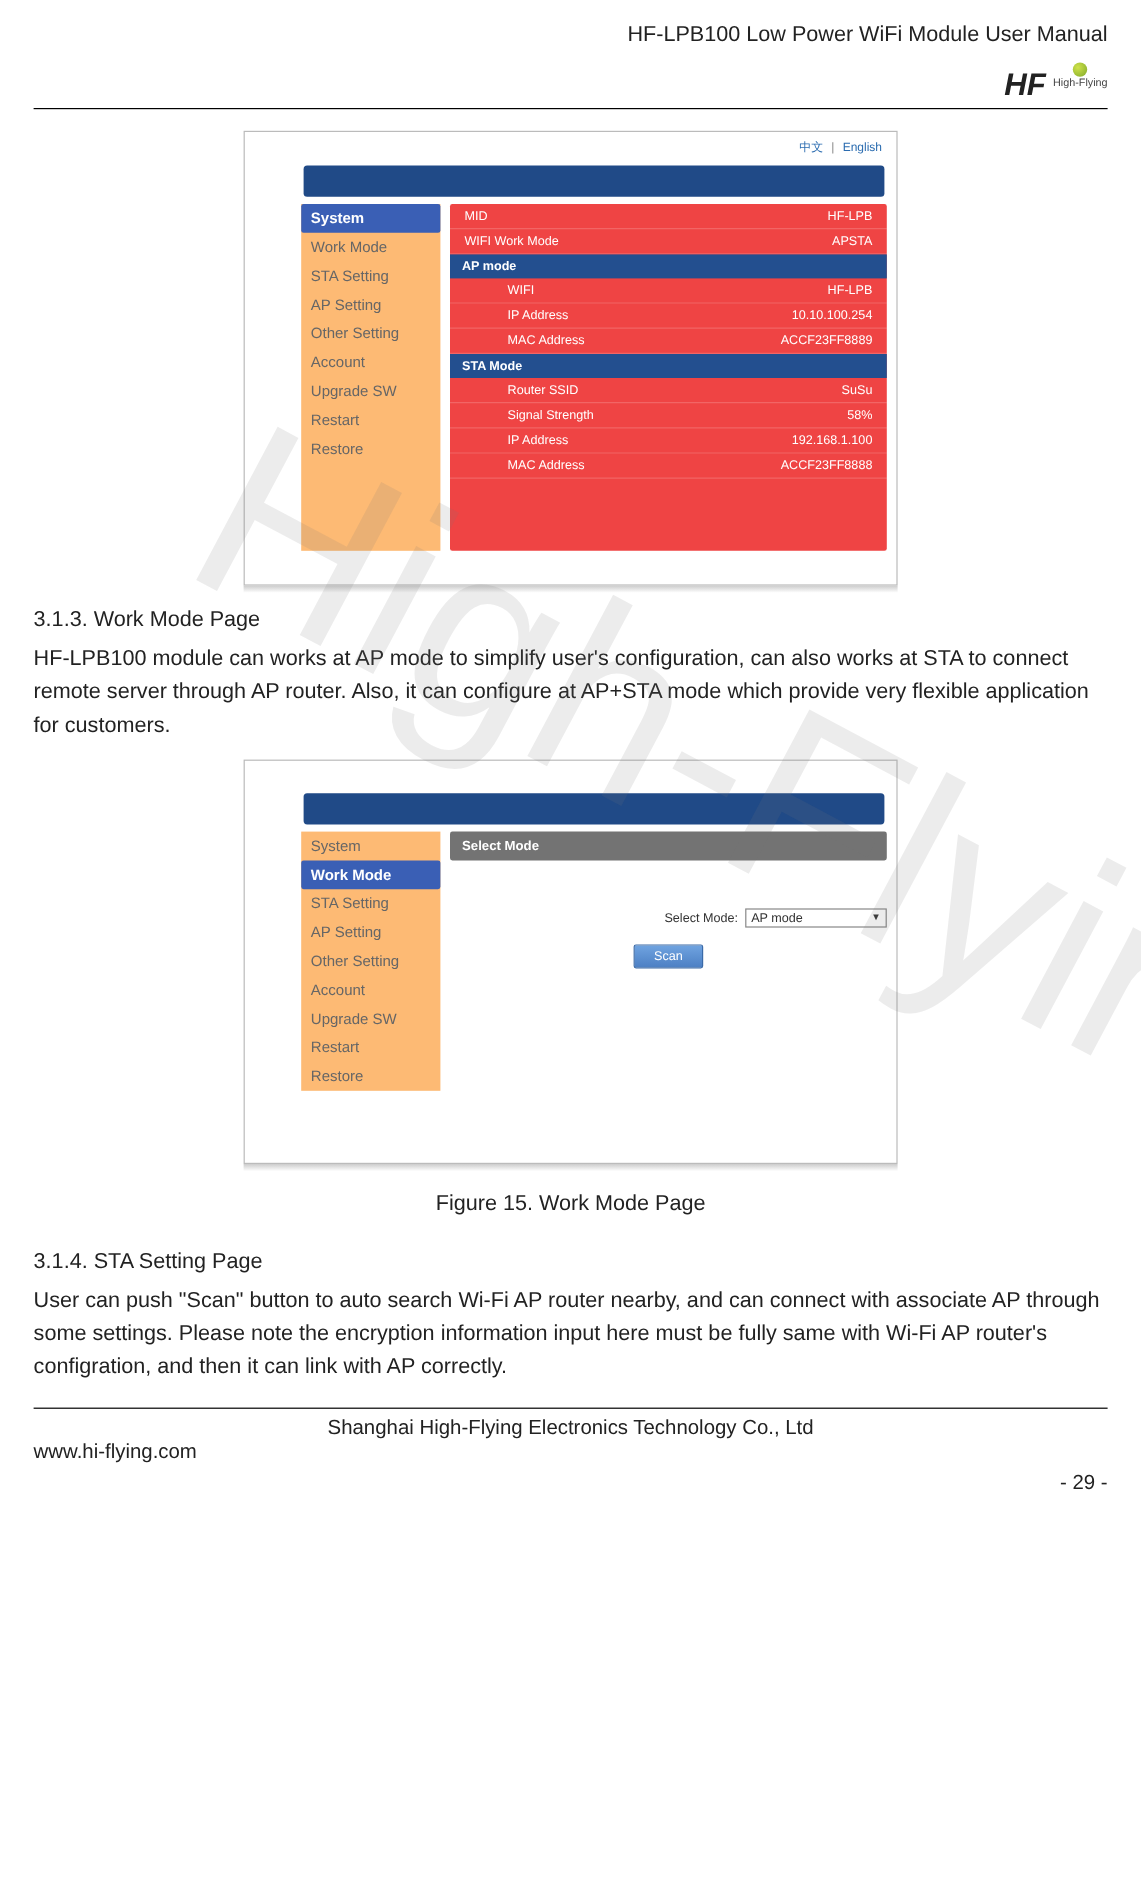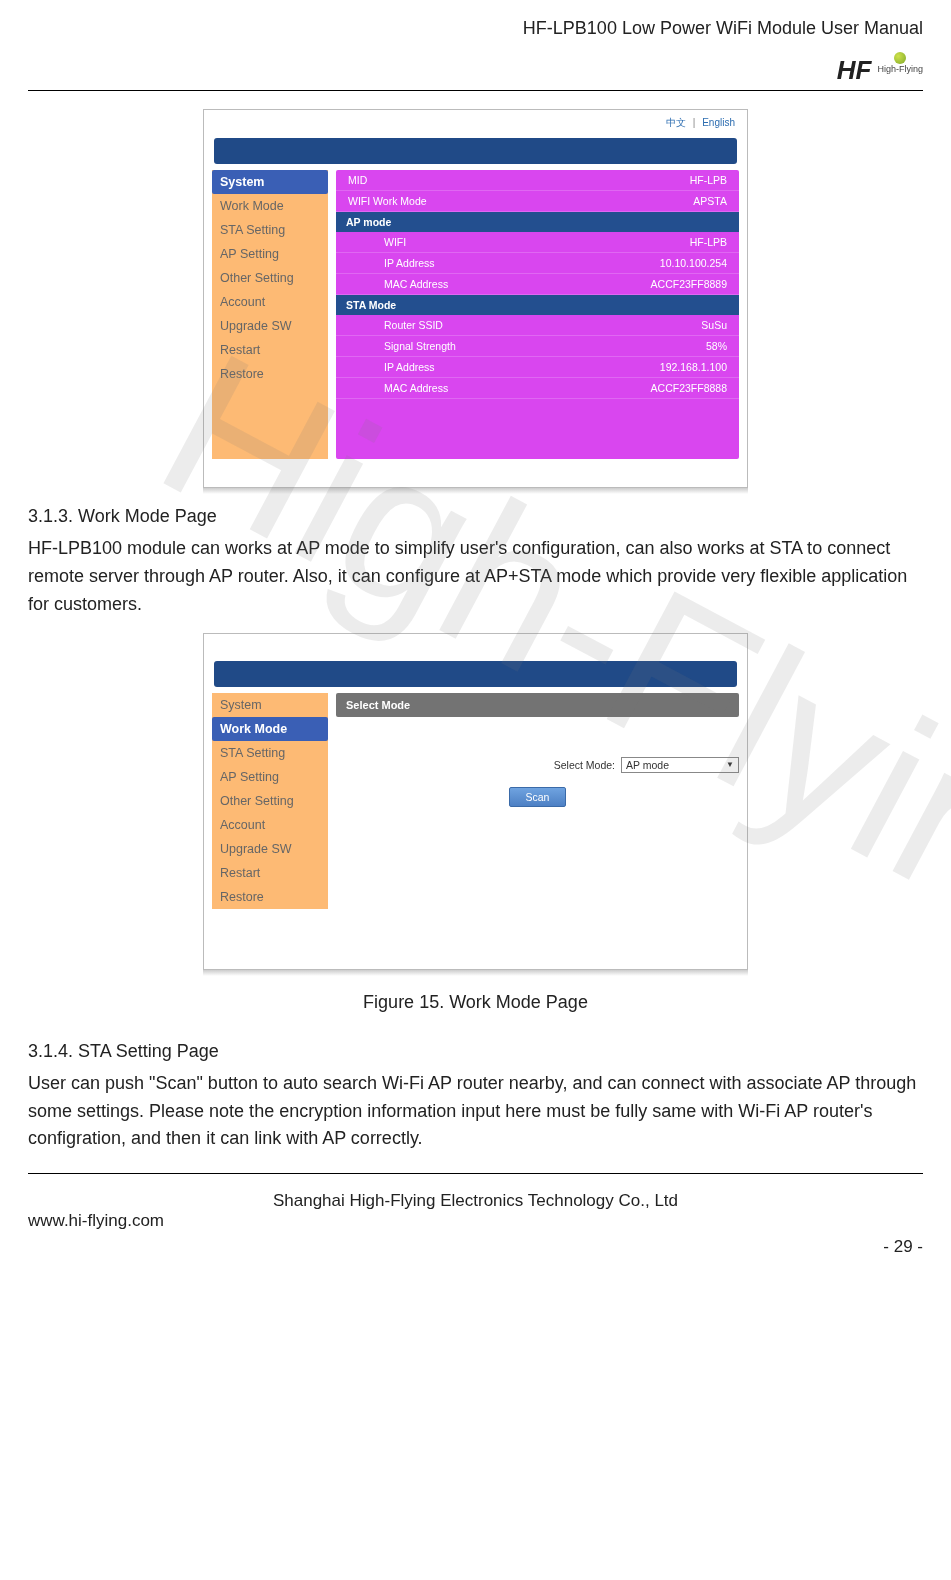--- a/index.html
+++ b/index.html
@@ -17,30 +17,30 @@
     border-bottom: 1.5px solid #000; padding-bottom: 4px; margin-bottom: 18px; flex-direction: column;
   }
   .doc-title { font-size: 18px; }
   .brand { display: flex; align-items: center; gap: 6px; }
   .brand-text { font-size: 26px; font-weight: bold; font-style: italic; margin-top: 16px; }
   .brand-sub { font-size: 9px; color: #444; }
   .brand-col { display:flex; flex-direction:column; align-items:center; }
   .brand-dot { width:12px; height:12px; border-radius:50%; background: radial-gradient(circle at 35% 35%, #cfe24a, #7fa82a); }
 
   
-  .fig { margin: 0 auto; }
+  .fig { margin: 0 auto; padding-left: 39px; }
   .fig14 { width: 545px; border: 1px solid #bbb; background: #fff; margin-top: 4px; }
   .lang { font-size: 10px; color: #2b6cb0; text-align: right; padding: 6px 12px; }
   .lang span.sep { color: #888; margin: 0 4px; }
   .hdr-strip { height: 26px; background: #204a87; border-radius: 3px; margin: 2px 10px 6px 10px; }
   .fig14-body { display: flex; gap: 8px; padding: 0 8px 28px 8px; }
   .sidebar14 { width: 116px; background: #fdba74; }
   .side-item { font-size: 12.5px; color: #666; padding: 5px 8px; }
   .side-item.active { background: #3a5fb5; color: #fff; font-weight: bold; border-radius: 2px; }
-  .panel14 { flex: 1; background: #d946ef; color: #fff; border-radius: 2px; padding-bottom: 60px; }
+  .panel14 { flex: 1; background: #ef4444; color: #fff; border-radius: 2px; padding-bottom: 60px; }
   .row { display: flex; justify-content: space-between; font-size: 10.5px; padding: 4px 12px; border-bottom: 1px solid rgba(255,255,255,0.18); }
   .subhdr { font-size: 10.5px; font-weight: bold; padding: 4px 10px; background: #234f8f; }
   .row.indent { padding-left: 48px; }
   .shadow { height: 6px; background: linear-gradient(#ccc,#fff); }
 
   .caption { text-align: center; font-size: 18px; margin: 16px 0 28px; }
 
   .sec-h { font-size: 18px; margin: 12px 0 8px; }
   .para { font-size: 18px; line-height: 1.55; margin-bottom: 14px; }
 
@@ -57,21 +57,21 @@
   .savebtn { display:inline-block; margin-top:14px; background: linear-gradient(#6fa3e0,#4d80c4); color:#fff; font-size:10.5px; padding:3px 16px; border:1px solid #3a6aa8; border-radius:2px; }
 
   
   .watermark {
     position: absolute; top: 540px; left: 120px; font-size: 210px;
     color: rgba(120,120,120,0.14); font-weight: 500;
     transform: rotate(28deg); pointer-events: none; white-space: nowrap;
     font-family: Arial, sans-serif;
   }
 
-  .footer { border-top: 1.5px solid #000; margin-top: 20px; padding-top: 17px; }
+  .footer { border-top: 1.5px solid #000; margin-top: 20px; padding-top: 6px; }
   .footer-line { text-align: center; font-size: 17px; }
   .footer-link { font-size: 17px; }
   .page-num { text-align: right; font-size: 17px; margin-top: 6px; }
 </style>
 </head>
 <body>
 
 <div class="watermark">High-Flying</div>
 
 <div class="page">

